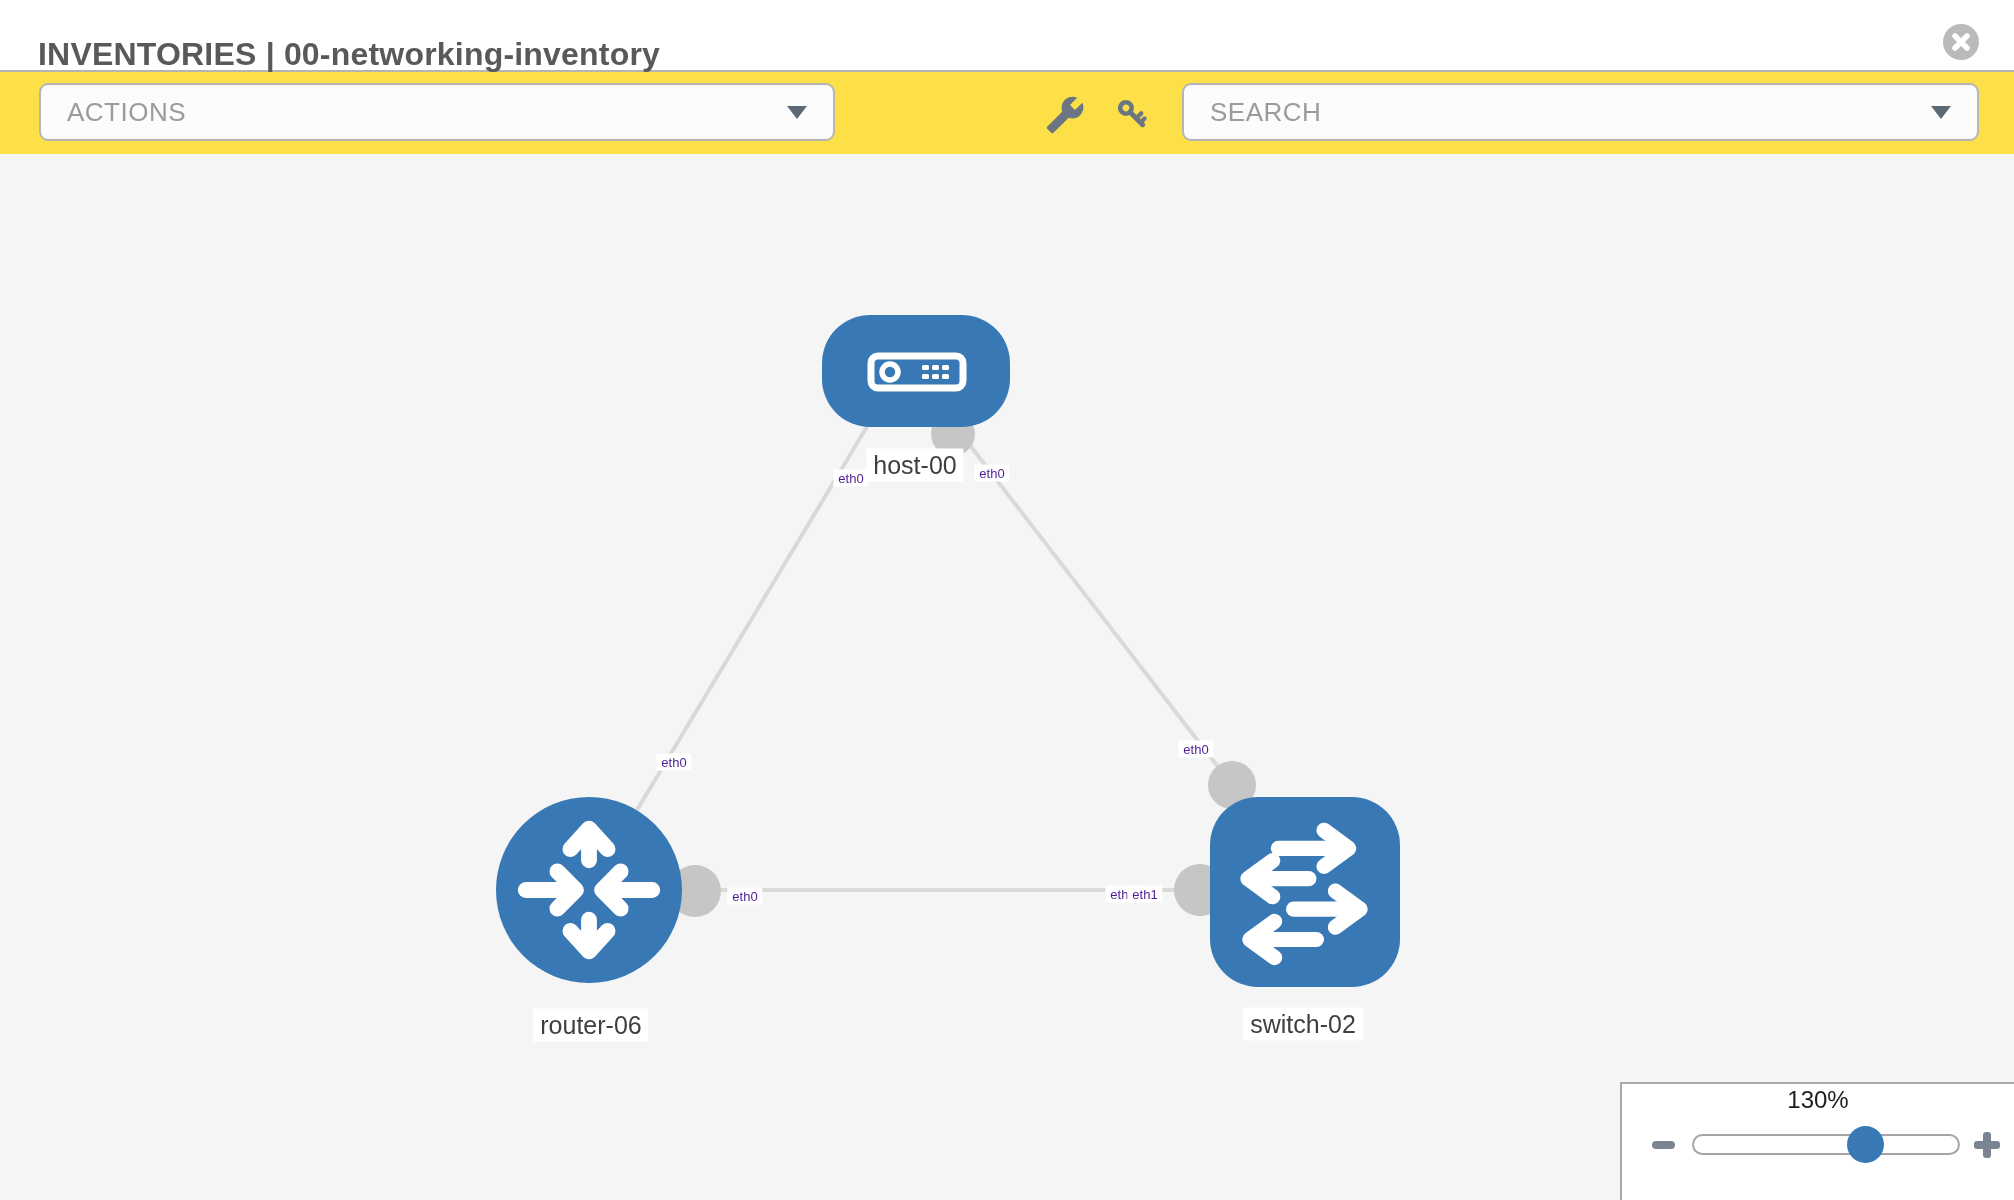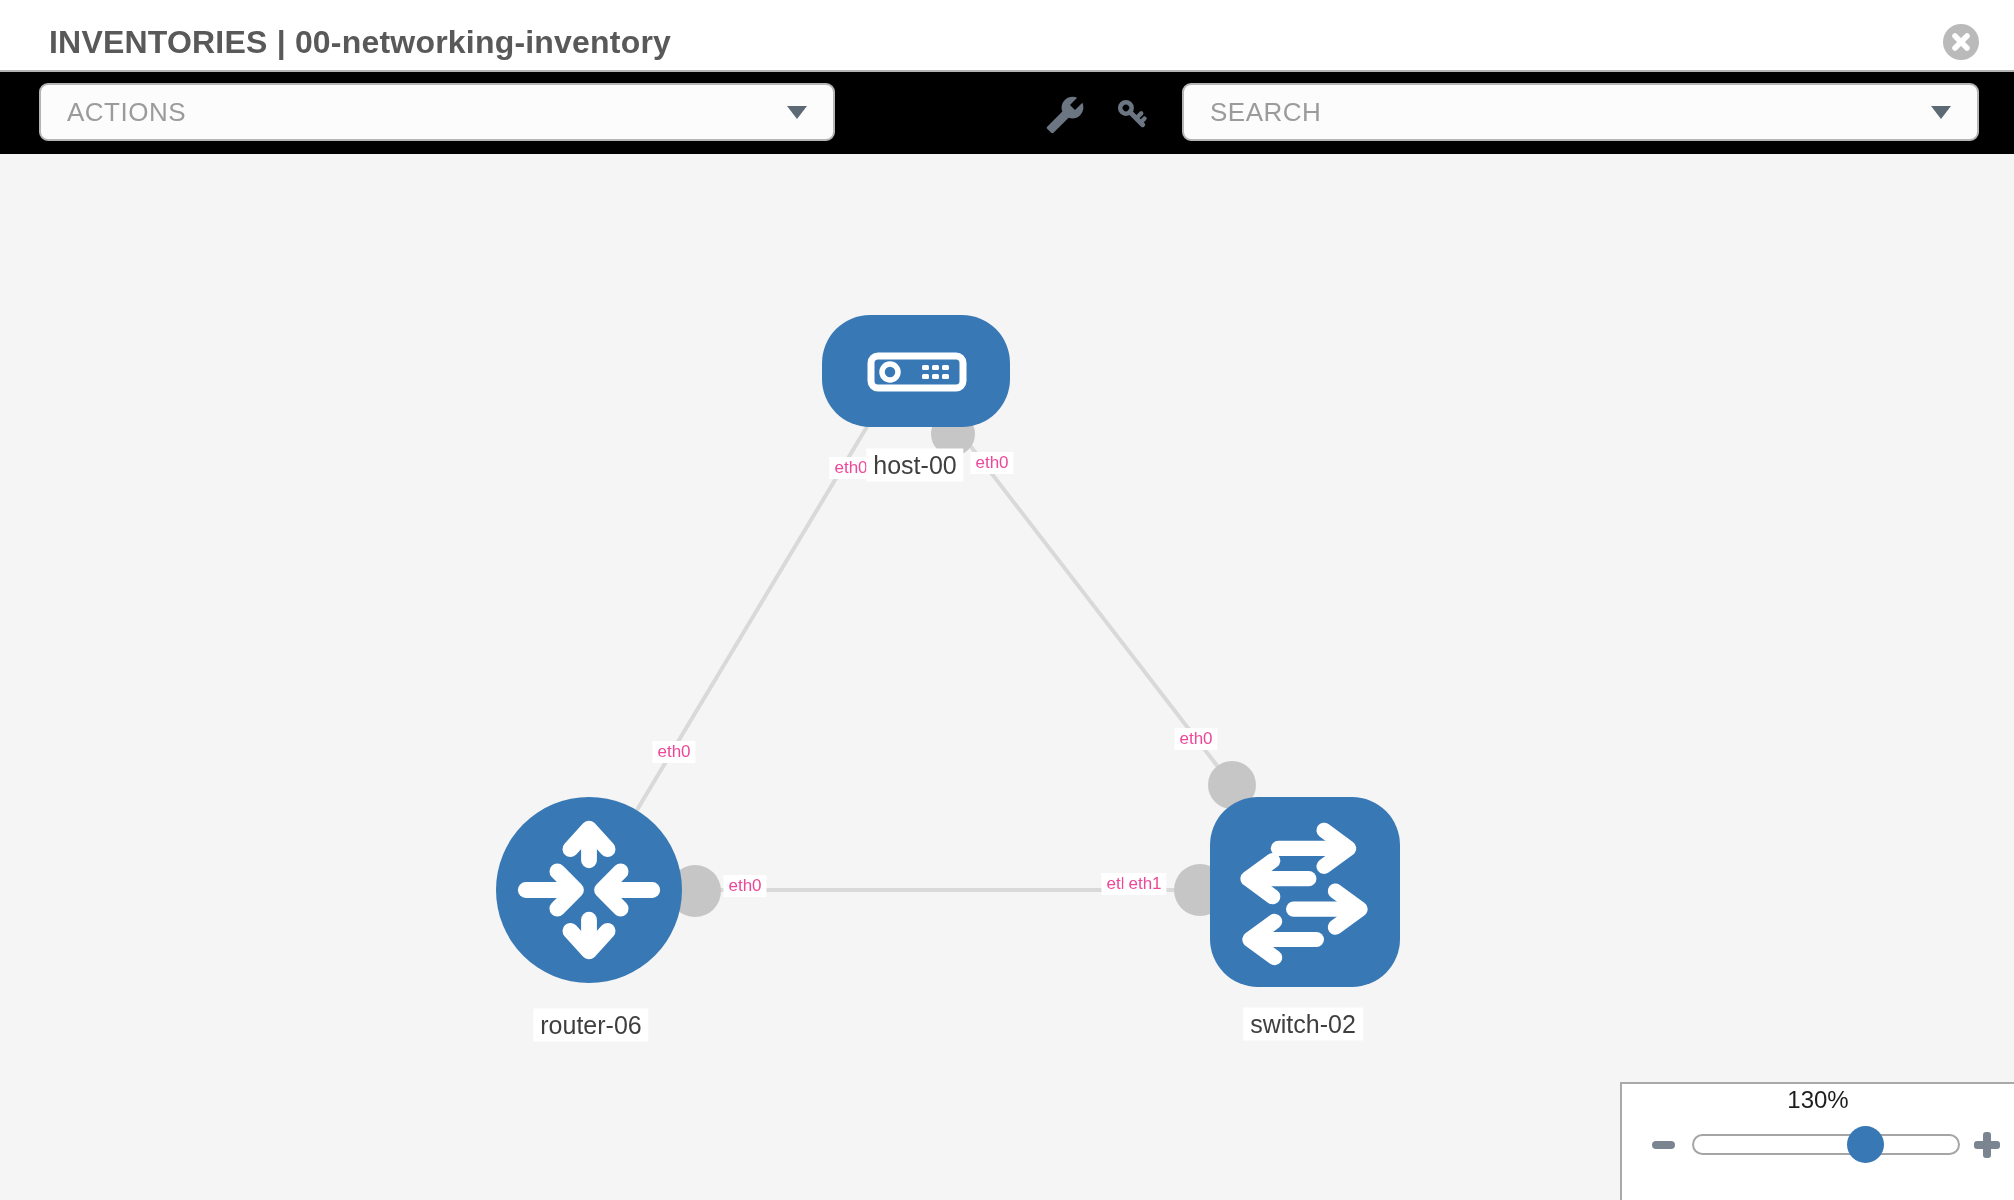--- a/index.html
+++ b/index.html
@@ -3,28 +3,28 @@
 <meta charset="utf-8">
 <style>
   * { margin:0; padding:0; box-sizing:border-box; }
   html,body { width:2014px; height:1200px; overflow:hidden; }
   body { font-family:"Liberation Sans", sans-serif; background:#fff; }
   .app { position:relative; width:2014px; height:1200px; background:#fff; }
 
   
   .hdr { position:absolute; left:0; top:0; width:2014px; height:72px;
          background:#ffffff; border-bottom:2px solid #b4b4b4; }
-  .hdr-title { position:absolute; left:38px; top:4px; height:76px; display:flex; align-items:center;
-         font-size:32px; font-weight:bold; color:#595959; letter-spacing:.2px;margin-left:11px; }
+  .hdr-title { position:absolute; left:38px; top:16px; height:76px; display:flex; align-items:center;
+         font-size:32px; font-weight:bold; color:#595959; letter-spacing:.2px; }
   .close-btn { position:absolute; left:1943px; top:24px; width:36px; height:36px;
          background:#bababa; border-radius:50%; cursor:pointer; display:flex; align-items:center; justify-content:center; }
 
   
   .tbar { position:absolute; left:0; top:72px; width:2014px; height:90px;
-          background:#000000; border-bottom:2px solid #b6b6b6; }
+          background:#fde047; border-bottom:2px solid #b6b6b6; }
   .ddl { position:absolute; top:11px; height:58px; background:#fcfcfc;
          border:2px solid #b5b5b5; border-radius:9px; display:flex; align-items:center;
          padding:0 26px; cursor:pointer; }
   .ddl-actions { left:39px;  width:796px; }
   .ddl-search  { left:1182px; width:797px; }
   .ddl-label { font-size:26px; color:#9b9b9b; letter-spacing:.5px; flex:1; }
   .caret { width:0; height:0; border-left:10px solid transparent; border-right:10px solid transparent;
            border-top:13px solid #5d6a76; }
   .tool-ic { position:absolute; top:23px; width:40px; height:40px; cursor:pointer; }
   .tool-ic svg { width:40px; height:40px; display:block; }
@@ -38,21 +38,21 @@
 
   .node { position:absolute; z-index:2; background:#3879b5; cursor:pointer; }
   .node svg { width:100%; height:100%; display:block; }
   .node-host   { left:822px; top:161px;  width:188px; height:112px; border-radius:48px; }
   .node-router { left:496px; top:643px;  width:186px; height:186px; border-radius:50%; }
   .node-switch { left:1210px; top:643px; width:190px; height:190px; border-radius:48px; }
 
   .lbl { position:absolute; z-index:3; background:#ffffff; color:#3f3f3f; white-space:nowrap;
          transform:translate(-50%,-50%); }
   .node-lbl { font-size:25px; padding:2px 7px;margin-top:12px; }
-  .eth-lbl  { font-size:17px; padding:1px 5px; color:#ec4899; }
+  .eth-lbl  { font-size:13px; padding:1px 5px; color:#4c1d95;margin-top:10px; }
 
   
   .zoomer { position:absolute; left:1620px; top:928px; width:394px; height:118px; z-index:10;
             background:#ffffff; border:2px solid #a9a9a9; border-right:none; border-bottom:none; }
   .zoom-level { position:absolute; left:0; top:2px; width:100%; text-align:center;
             font-size:24px; color:#1d1d1d; }
   .zoom-minus { position:absolute; left:30px; top:57px; width:23px; height:8px;
             background:#7b8591; border-radius:4px; cursor:pointer; }
   .zoom-track { position:absolute; left:70px; top:50px; width:268px; height:21px;
             background:#ffffff; border:2px solid #a5a5a5; border-radius:11px; cursor:pointer; }

